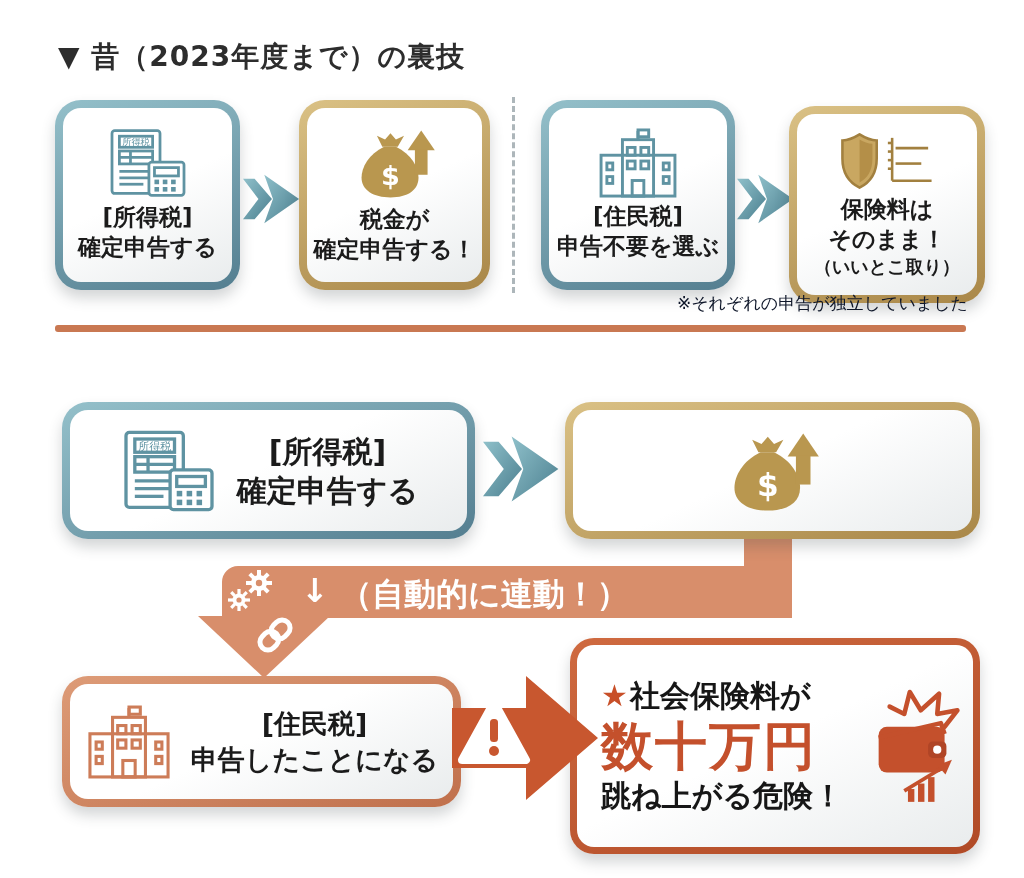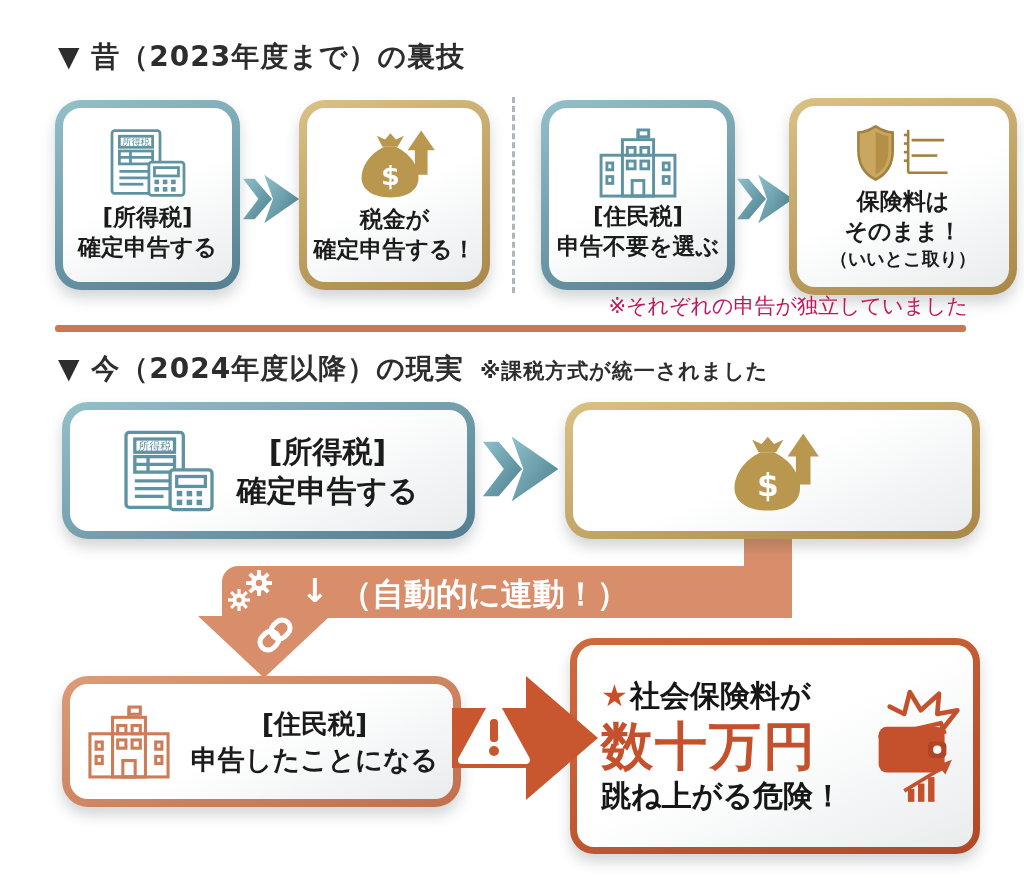--- a/index.html
+++ b/index.html
@@ -21,21 +21,21 @@
   .salmonb{background:linear-gradient(160deg,#dd9b77 0%,#c0704c 100%);}
   .alertb{background:linear-gradient(160deg,#cf6a40 0%,#b04a26 100%);}
   .lbl{font-weight:bold;color:#1b1b1b;text-align:center;line-height:1.3;white-space:nowrap;}
   .s23{font-size:23px;}
   .s18{font-size:18px;}
   .s30{font-size:30px;}
   .s29{font-size:29px;}
   .s27{font-size:27px;}
   .lbl-col{display:flex;flex-direction:column;align-items:center;}
   .abs{position:absolute;}
-  .note{position:absolute;right:56px;top:292px;font-size:21px;color:#be185d;}
+  .note{position:absolute;right:56px;top:292px;font-size:17px;color:#0f172a;}
   .dashsep{position:absolute;left:512px;top:97px;height:196px;border-left:3px dashed #adb6ba;}
   .sec-divider{position:absolute;left:55px;top:325px;width:911px;height:7px;background:#c97852;border-radius:3px;}
   
   .pipe-v{position:absolute;left:744px;top:538px;width:48px;height:80px;background:#d88e6b;border-radius:0 0 24px 0;}
   .pipe-h{position:absolute;left:222px;top:566px;width:570px;height:52px;background:#d88e6b;border-radius:16px 0 0 0;}
   .pipe-arrow{position:absolute;left:198px;top:616px;width:0;height:0;z-index:4;
               border-left:66px solid transparent;border-right:66px solid transparent;border-top:62px solid #d88e6b;}
   .band-label{position:absolute;left:340px;top:573px;font-size:32px;font-weight:bold;color:#ffffff;white-space:nowrap;}
   .band-down{position:absolute;left:301px;top:571px;font-size:33px;font-weight:bold;color:#ffffff;}
   
@@ -144,21 +144,21 @@
     <defs>
         <linearGradient id="tg2" x1="0" y1="0" x2="1" y2="1">
       <stop offset="0" stop-color="#8fc0ca"></stop>
           <stop offset="1" stop-color="#4b7f8f"></stop>
         </linearGradient>
       </defs>
     <polygon points="0,6 12,6 30,27 12,48 0,48 16,27" fill="url(#tg2)"></polygon>
     <polygon points="22,2 58,27 22,52 31,27" fill="url(#tg2)"></polygon>
   </svg>
 
-  <div class="sq-box gold" style="left:789px;top:98px;width:228px;height:197px;">
+  <div class="sq-box gold" style="left:789px;top:106px;width:196px;height:197px;">
     <div class="inner">
       <svg width="110" height="60" viewBox="0 0 120 70">
         <path d="M28,4 C36,9 42,11 48,11 L48,32 C48,50 40,60 28,66 C16,60 8,50 8,32 L8,11 C14,11 20,9 28,4 Z" fill="#c9a761" stroke="#a2803f" stroke-width="3"></path>
         <path d="M28,10 C33,13 38,15 43,15 L43,32 C43,47 37,55 28,60 Z" fill="#b48f48"></path>
         <g stroke="#a2803f" stroke-width="3" fill="none">
           <line x1="66" y1="8" x2="66" y2="58"></line>
           <line x1="66" y1="58" x2="112" y2="58"></line>
           <line x1="61" y1="14" x2="66" y2="14"></line>
             <line x1="61" y1="24" x2="66" y2="24"></line>
           <line x1="61" y1="34" x2="66" y2="34"></line>
@@ -172,23 +172,20 @@
         <div class="lbl s23">そのまま！</div>
         <div class="lbl s18">（いいとこ取り）</div>
       </div>
     </div>
   </div>
 
   <div class="note">※それぞれの申告が独立していました</div>
 
   <div class="sec-divider"></div>
 
-  <div class="sec-title" style="left:58px;top:350px;">
-    <span>▼ 今（2024年度以降）の現実</span><span class="sec-sub">※課税方式が統一されました</span>
-  </div>
 
   <div class="pipe-v"></div>
   <div class="pipe-h"></div>
   <div class="pipe-arrow"></div>
   <svg class="abs z5" style="left:226px;top:568px;" width="50" height="54" viewBox="0 0 50 54">
     <g fill="#ffffff">
       <g transform="translate(33,15)">
         <circle r="8"></circle>
         <rect x="-2" y="-13" width="4" height="6"></rect>
           <rect x="-2" y="7" width="4" height="6"></rect>

